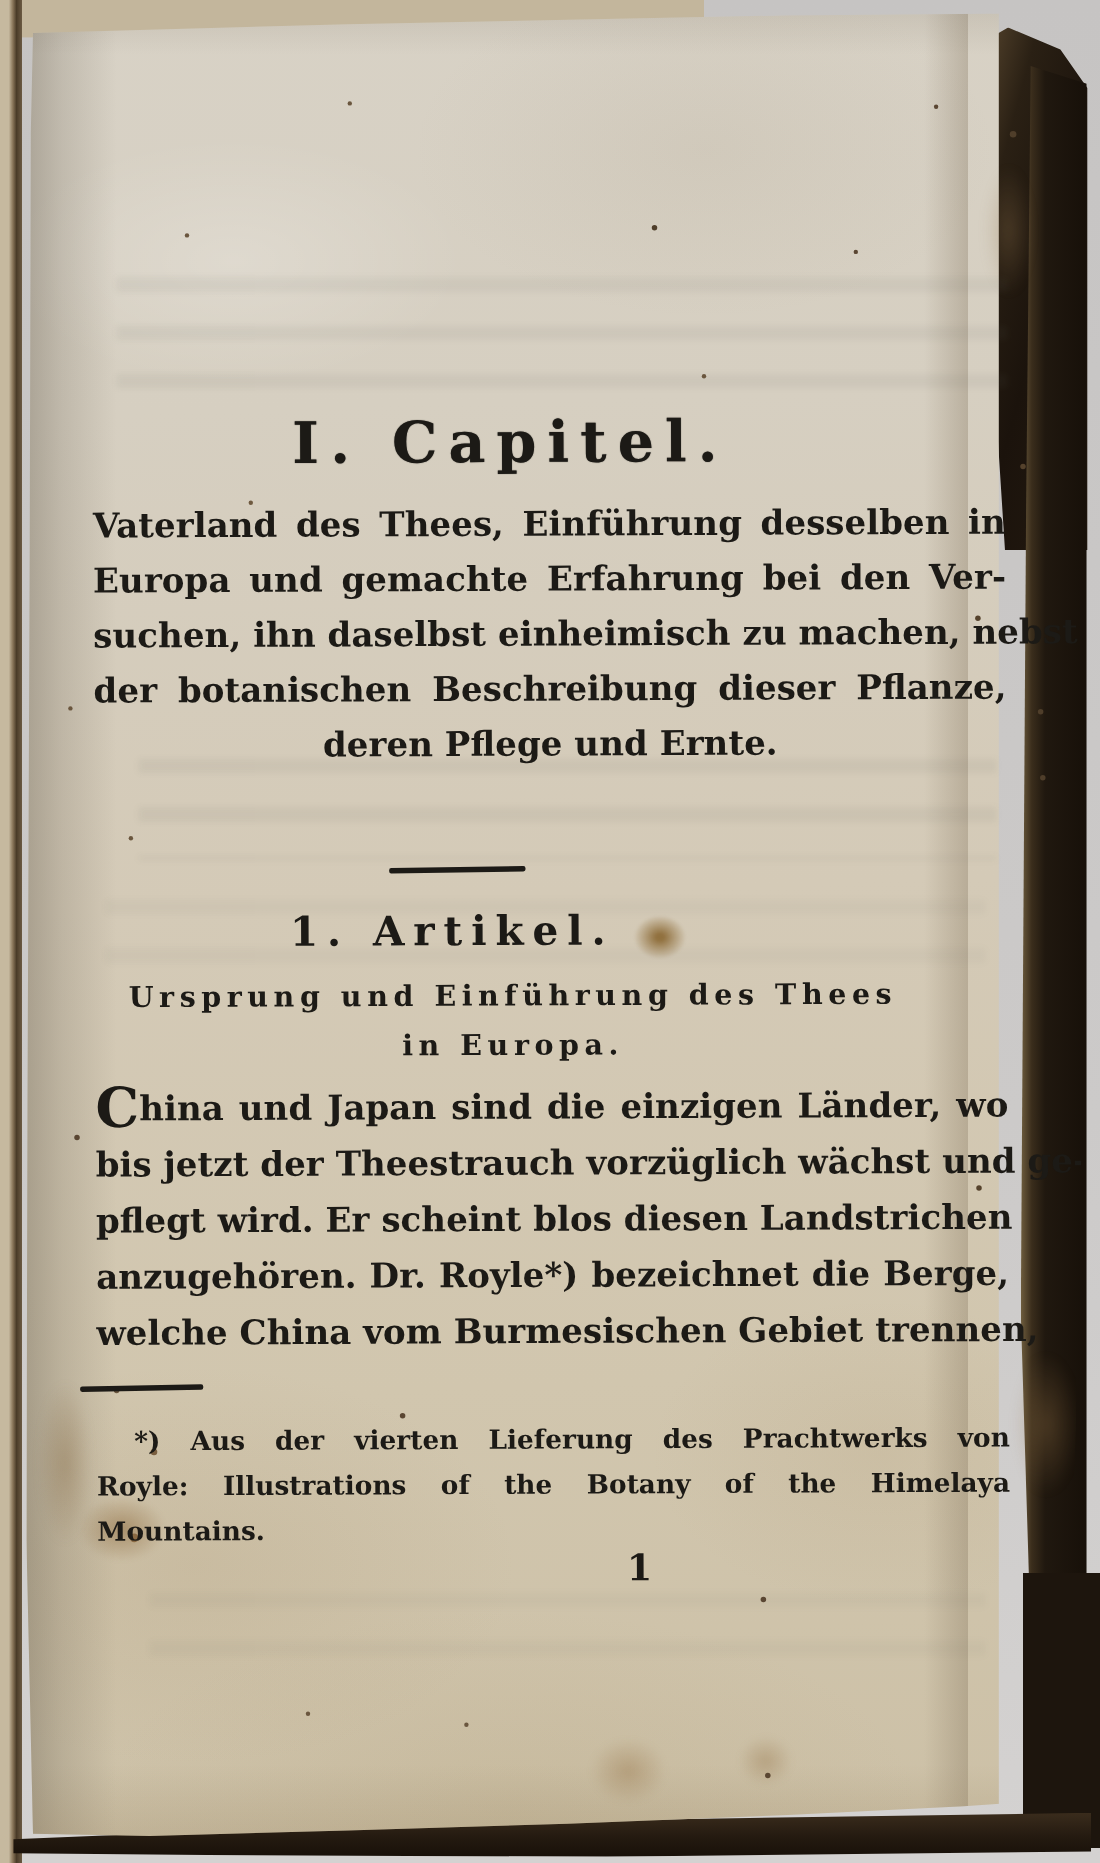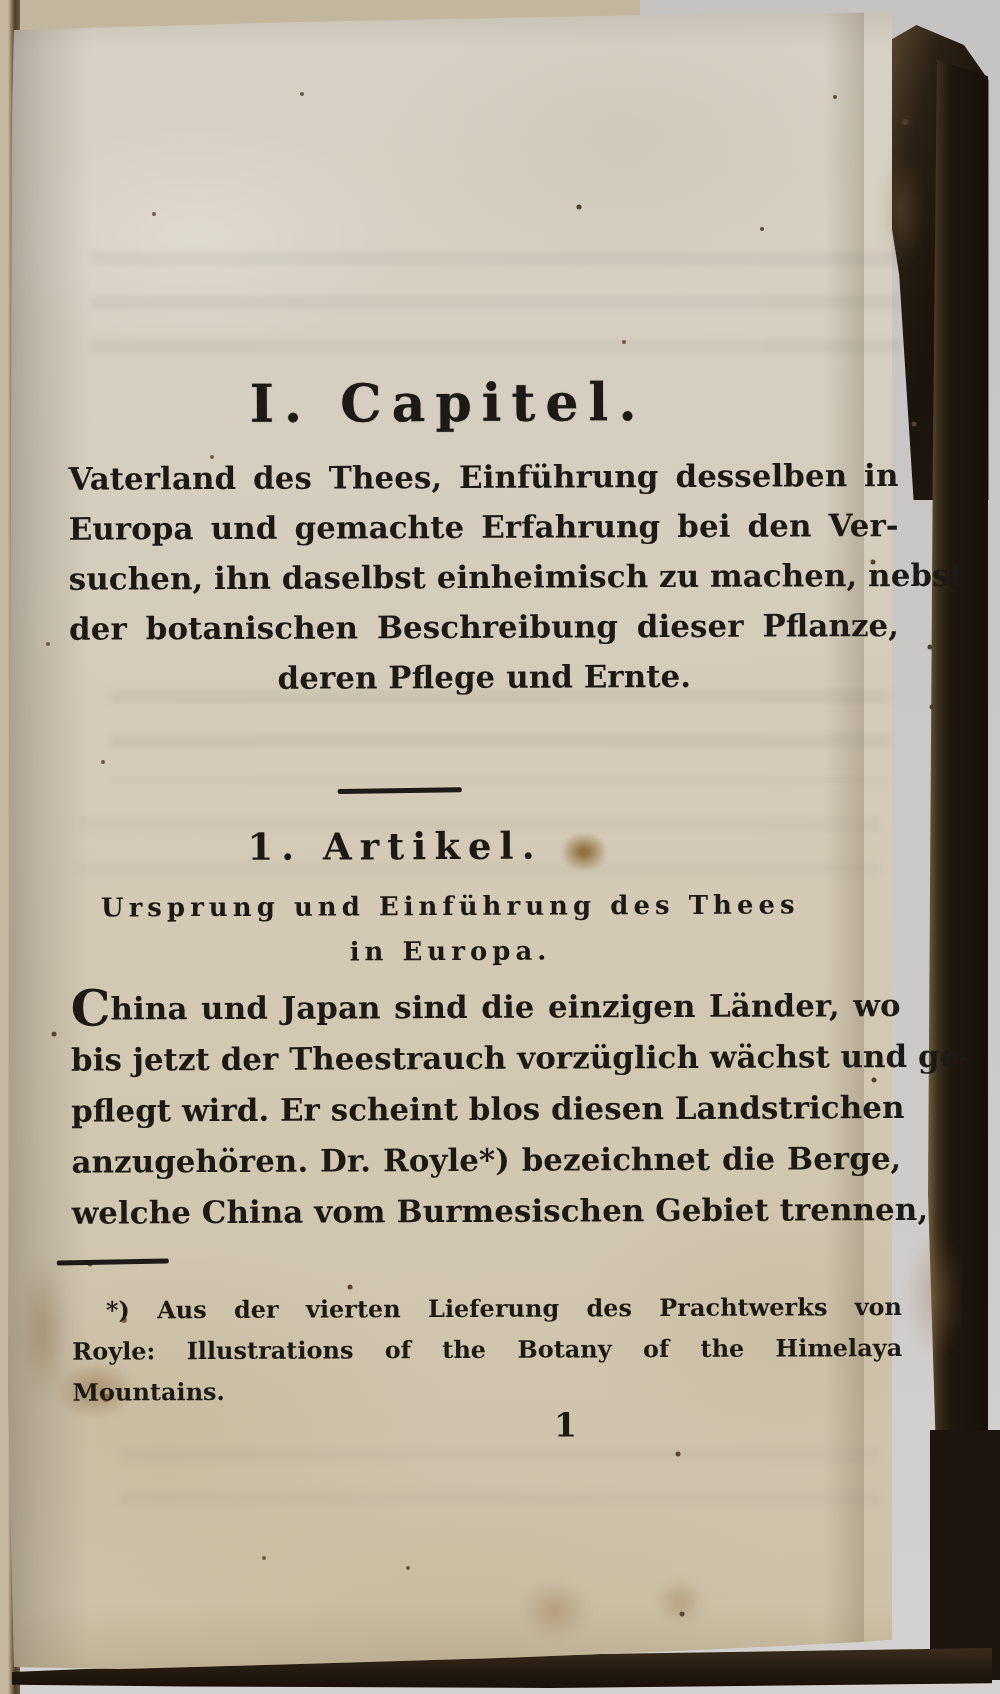--- a/index.html
+++ b/index.html
@@ -29,21 +29,21 @@
     clip-path:polygon(6% 11%,42% 5%,75% 9%,92% 16%,92% 100%,40% 100%,30% 55%);}
   .cover-right{position:absolute;left:928px;top:60px;width:60px;height:1620px;
     background:linear-gradient(90deg,#6e5d3e 0px,#3a2d1c 10px,#20180f 22px,#171009 100%);
     clip-path:polygon(15% 0,100% 1%,100% 99%,25% 100%,0 70%,8% 25%);}
   .cover-bottomright{position:absolute;left:930px;top:1430px;width:70px;height:250px;background:#1d150d;}
   .cover-bottom{position:absolute;left:12px;top:1648px;width:980px;height:40px;
     background:linear-gradient(180deg,#3a2c1c 0%,#241a10 55%,#181009 100%);
     clip-path:polygon(0 60%,25% 35%,60% 15%,100% 0,100% 88%,55% 100%,18% 96%,0 92%);}
 
   
-  .page{position:absolute;left:0;top:0;width:892px;height:1694px;
+  .page{position:absolute;left:16px;top:0;width:892px;height:1694px;
     background:linear-gradient(178deg,var(--paper-light) 0%,#d6cfc1 22%,#d4cab7 48%,#d1c6ae 74%,var(--paper-dark) 100%);
     clip-path:polygon(14px 30px,300px 22px,700px 14px,938px 12px,952px 22px,958px 60px,
       960px 300px,966px 700px,968px 1000px,962px 1300px,955px 1560px,950px 1636px,
       860px 1642px,700px 1650px,500px 1658px,300px 1664px,120px 1669px,14px 1667px,
       8px 1400px,9px 1000px,11px 500px,12px 120px);
   }
   .gutter-shadow{position:absolute;left:0;top:0;width:90px;height:100%;
     background:linear-gradient(90deg,rgba(92,84,70,0.40) 0%,rgba(92,84,70,0.18) 45%,rgba(92,84,70,0) 100%);}
   .right-shade{position:absolute;right:28px;top:0;width:40px;height:100%;
     background:linear-gradient(270deg,rgba(120,104,80,0.30),rgba(120,104,80,0) 100%);}

